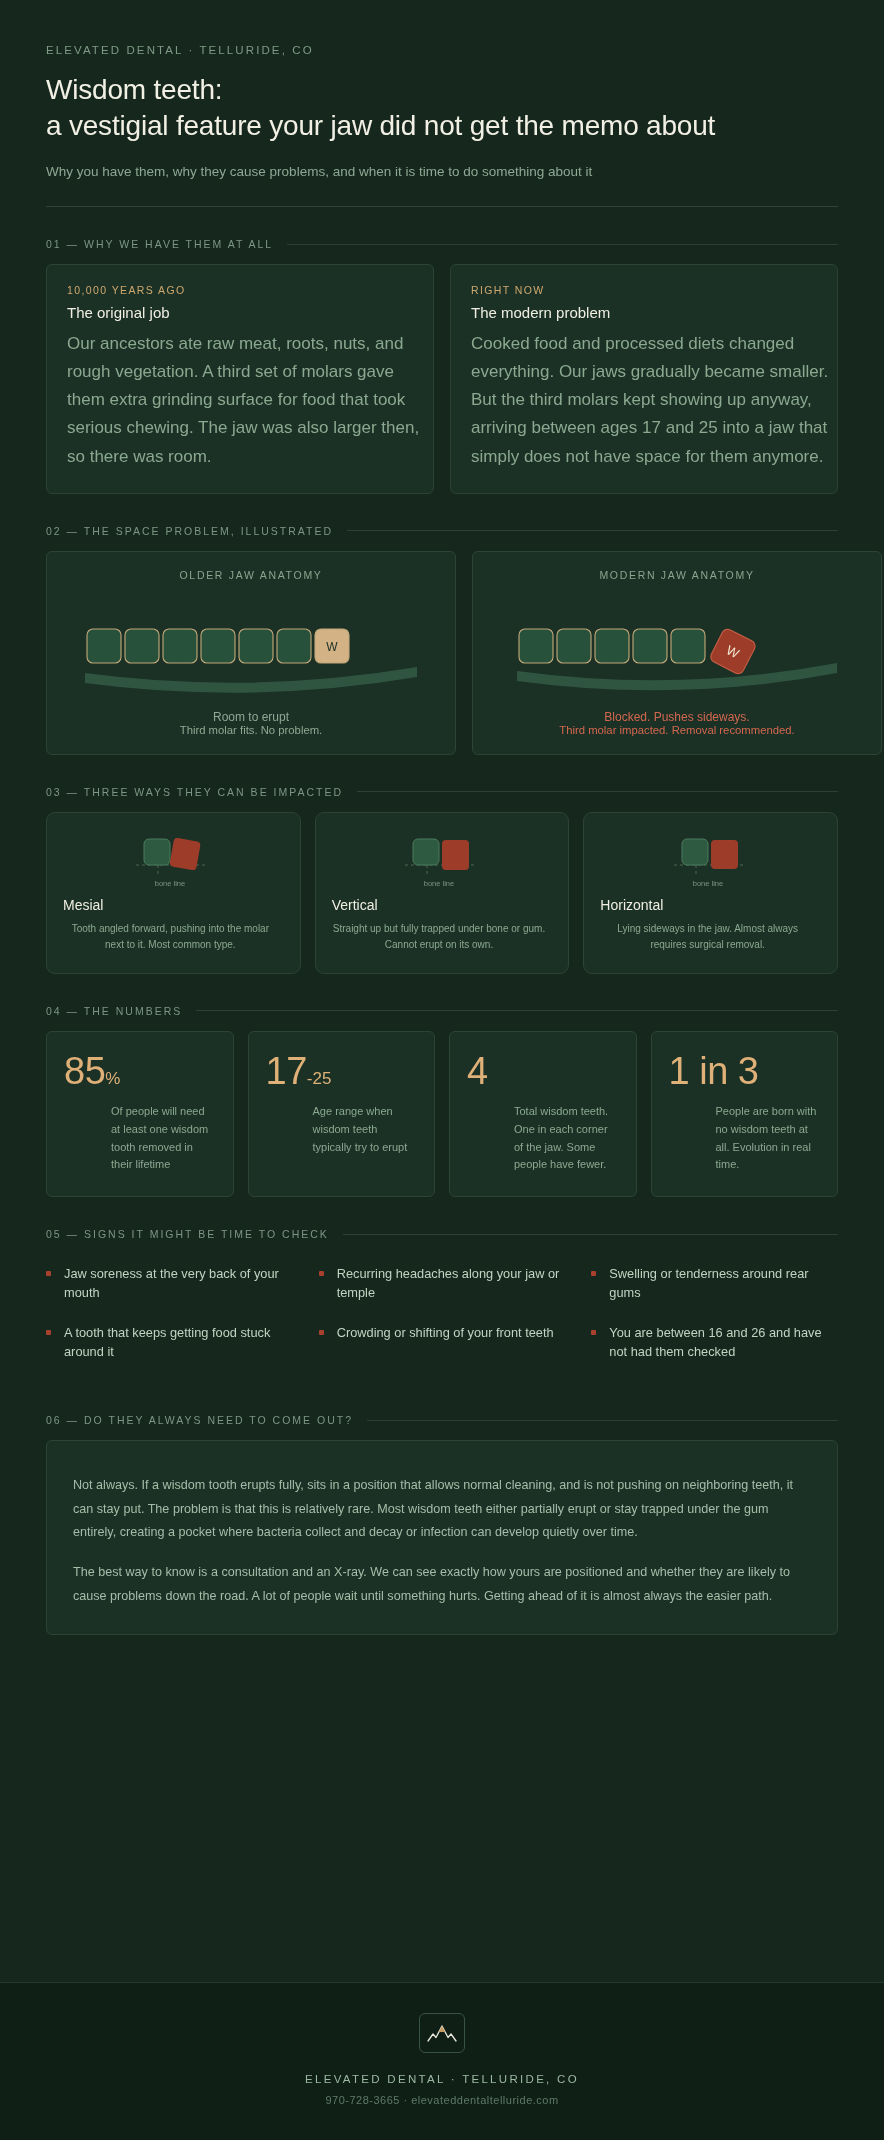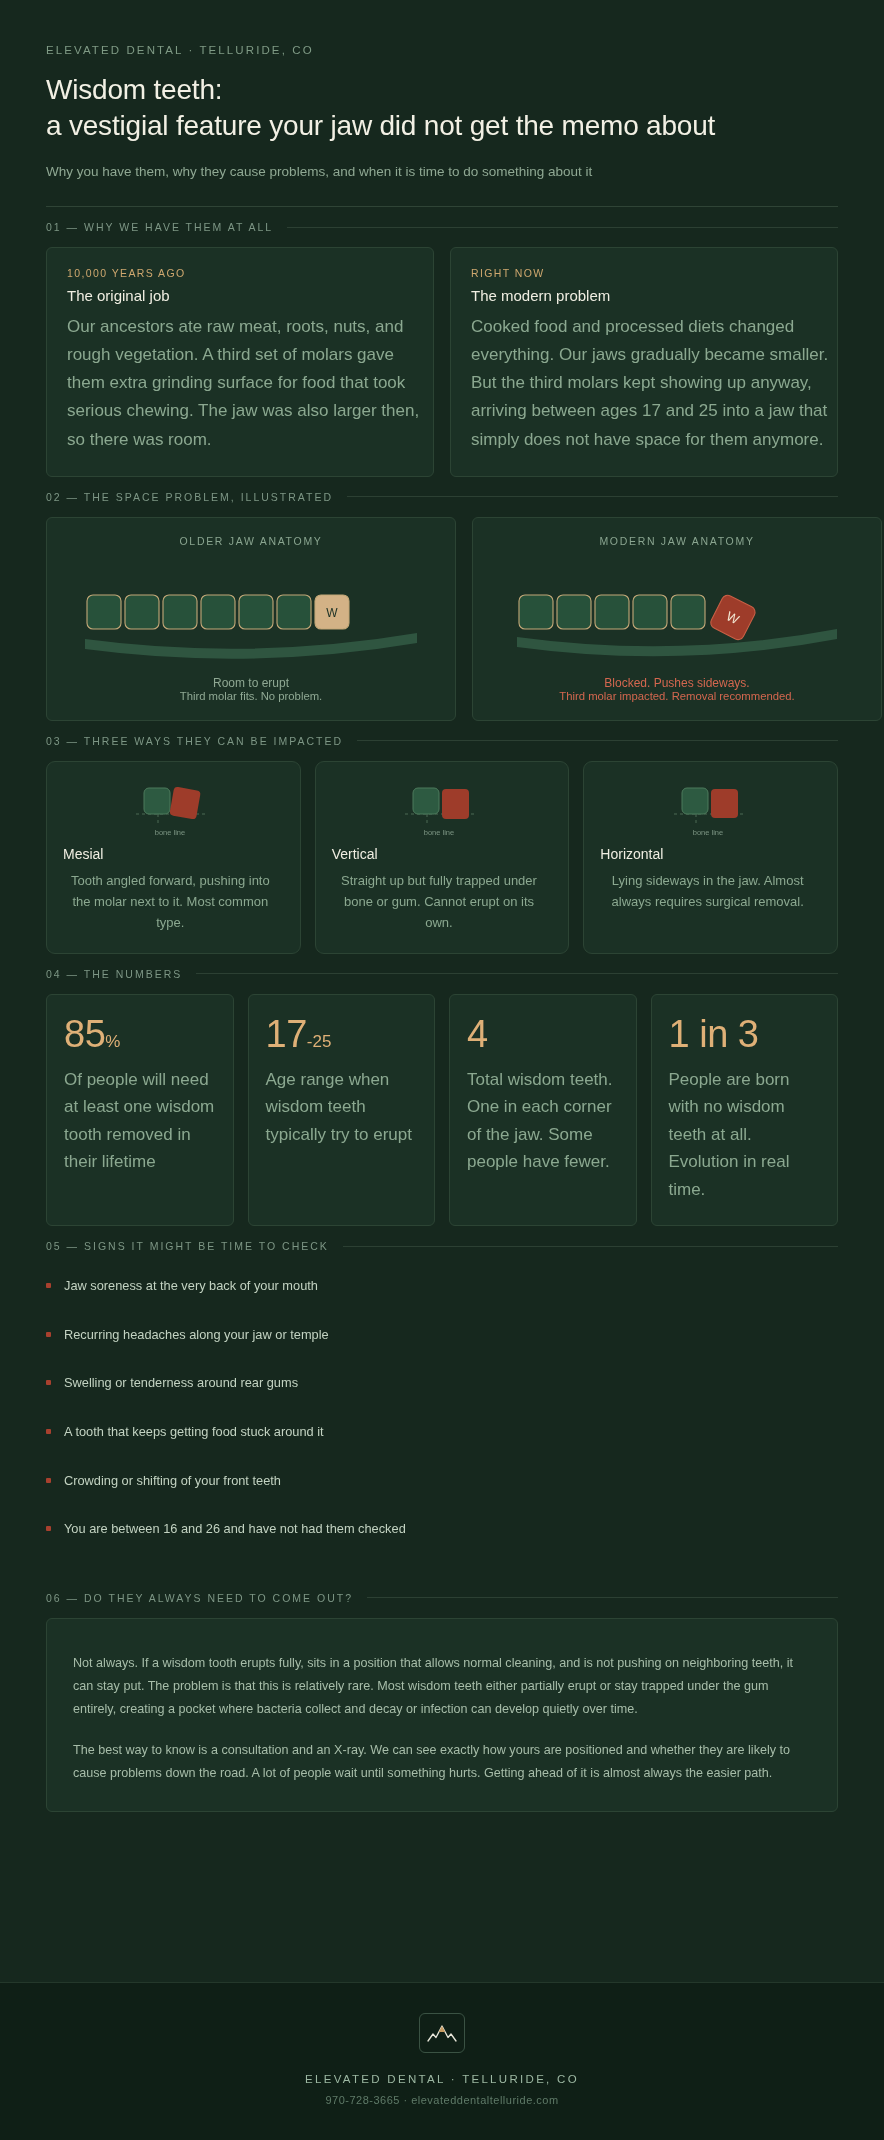--- a/index.html
+++ b/index.html
@@ -50,21 +50,21 @@
     margin-top: 24px;
     height: 1px;
     background: #2f4436;
   }
 
   
   .sec-head {
     display: flex;
     align-items: center;
     gap: 14px;
-    margin: 14px 0 14px 0;
+    margin: 31px 0 14px 0;
   }
   .sec-head .lbl {
     font-size: 10.5px;
     letter-spacing: 2px;
     color: #7d9685;
     text-transform: uppercase;
     white-space: nowrap;
   }
   .sec-head .line {
     flex: 1;
@@ -169,21 +169,21 @@
     position: relative;
     width: 100%;
   }
   .impact h4 {
     font-size: 14px;
     font-weight: normal;
     color: #f0eee2;
     margin: 6px 0 8px 0;
   }
   .impact p {
-    font-size: 13px;
+    font-size: 10px;
     line-height: 1.62;
     color: #8ba890;
   }
 
   
   .stat {
     background: #1b3125;
     border: 1px solid #2c4434;
     border-radius: 6px;
     padding: 20px 17px 22px 17px;
@@ -195,33 +195,33 @@
     font-weight: normal;
     letter-spacing: -0.5px;
     white-space: nowrap;
   }
   .stat .num .suf {
     font-size: 17px;
     letter-spacing: 0;
   }
   .stat p {
     margin-top: 13px;
-    font-size: 17px;
+    font-size: 11px;
     line-height: 1.62;
     color: #8ba890;
+    margin-left: 47px;
   }
 
   
   .signs {
     display: grid;
-    grid-template-columns: 1fr;
+    grid-template-columns: 1fr 1fr 1fr;
     column-gap: 26px;
     row-gap: 0;
     margin-top: 4px;
-    gap: 8px;
   }
   .sign {
     display: flex;
     gap: 13px;
     align-items: flex-start;
     padding: 11px 0;
   }
   .sign .dot {
     width: 5px;
     height: 5px;

